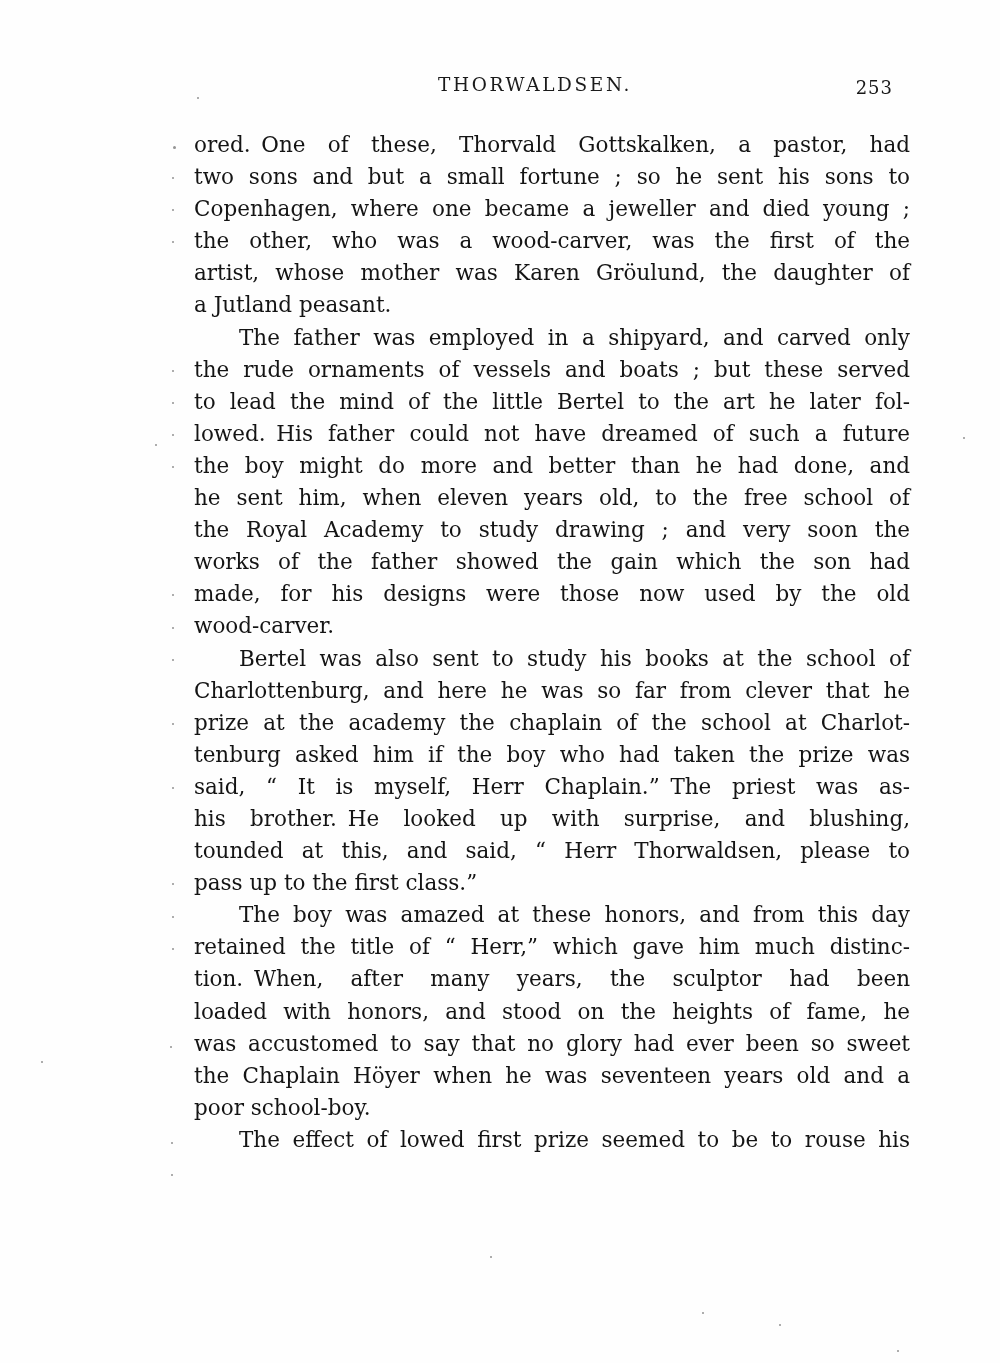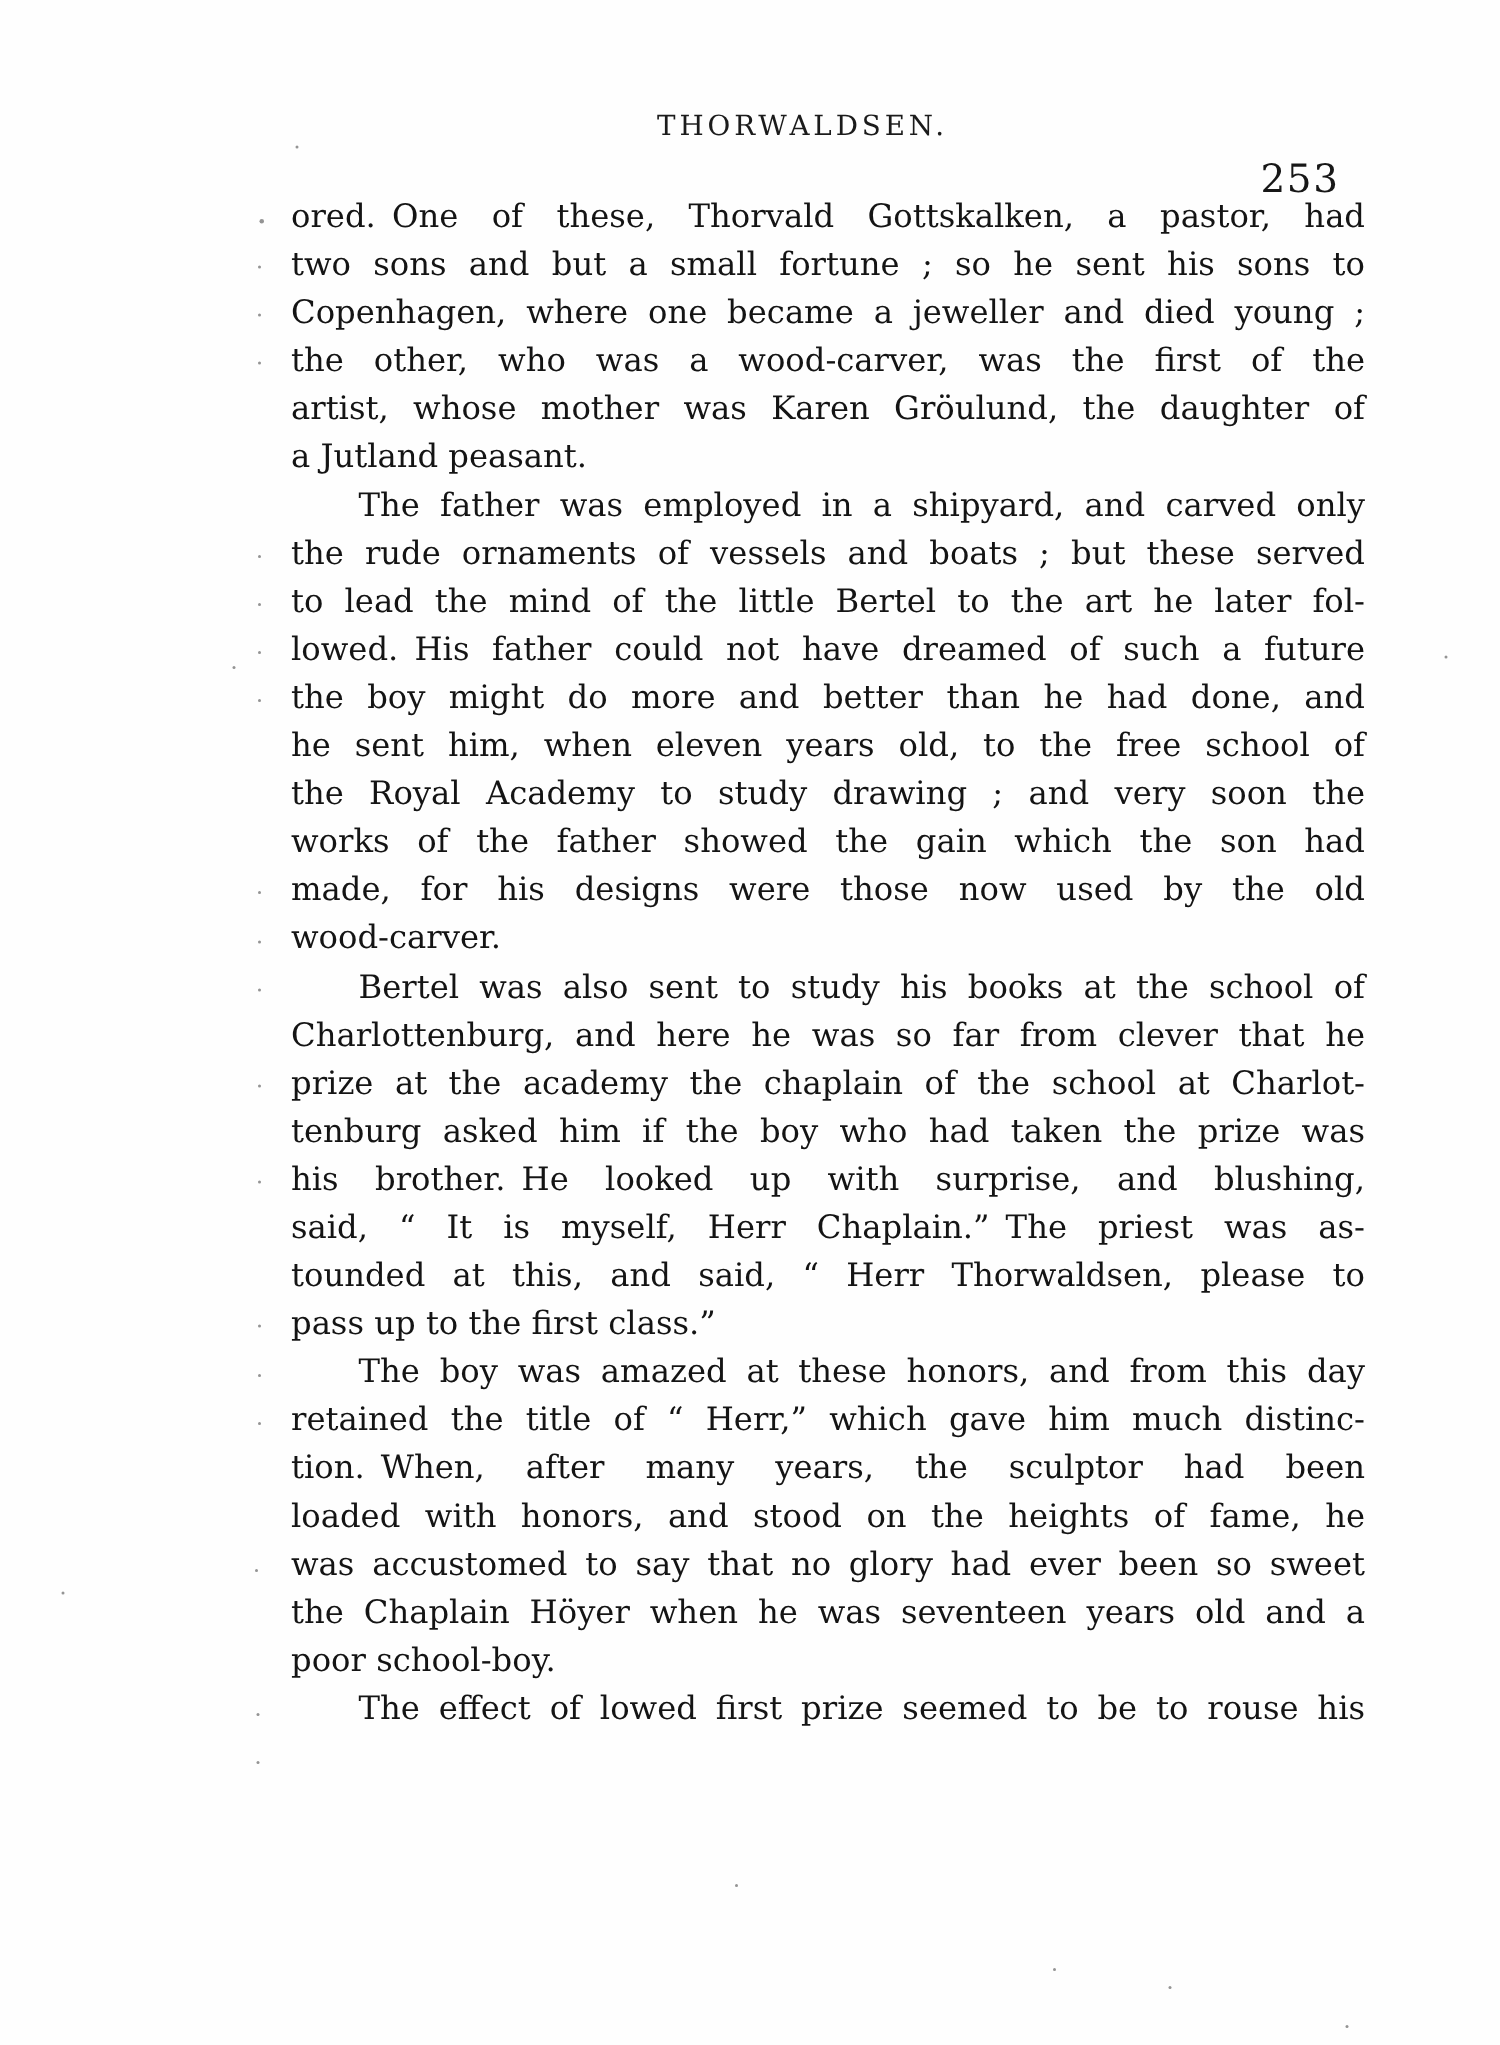--- a/index.html
+++ b/index.html
@@ -22,25 +22,24 @@
   .running-title {
     position: absolute; left: 0; right: 0; top: 0;
     text-align: center;
     font-size: 18.5px;
     line-height: 30px;
     letter-spacing: 2.6px;
     color: #1b1b1b;
   }
   .page-number {
     position: absolute; right: 0; top: 3px;
-    font-size: 26px;
+    font-size: 18px;
     line-height: 30px;
     letter-spacing: 1px;
     color: #171717;
-    margin-top: 32px;
   }
   .text-block {
     position: absolute;
     top: 129px; left: 177px; width: 716px; margin-left: 17px;
   }
   .paragraph { margin: 0; }
   .line {
     font-size: 21.5px;
     line-height: 32.1px;
     height: 32.1px;
@@ -89,22 +88,22 @@
         <div class="line">the Royal Academy to study drawing ; and very soon the</div>
         <div class="line">works of the father showed the gain which the son had</div>
         <div class="line">made, for his designs were those now used by the old</div>
         <div class="line last">wood-carver.</div>
       </div>
       <div class="paragraph">
         <div class="line indent">Bertel was also sent to study his books at the school of</div>
         <div class="line">Charlottenburg, and here he was so far from clever that he</div>
         <div class="line">prize at the academy the chaplain of the school at Charlot-</div>
         <div class="line">tenburg asked him if the boy who had taken the prize was</div>
+        <div class="line">said, “ It is myself, Herr Chaplain.” The priest was as-</div>
         <div class="line">his brother. He looked up with surprise, and blushing,</div>
-        <div class="line">said, “ It is myself, Herr Chaplain.” The priest was as-</div>
         <div class="line">tounded at this, and said, “ Herr Thorwaldsen, please to</div>
         <div class="line last">pass up to the first class.”</div>
       </div>
       <div class="paragraph">
         <div class="line indent">The boy was amazed at these honors, and from this day</div>
         <div class="line">retained the title of “ Herr,” which gave him much distinc-</div>
         <div class="line">tion. When, after many years, the sculptor had been</div>
         <div class="line">loaded with honors, and stood on the heights of fame, he</div>
         <div class="line">was accustomed to say that no glory had ever been so sweet</div>
         <div class="line">the Chaplain Höyer when he was seventeen years old and a</div>

